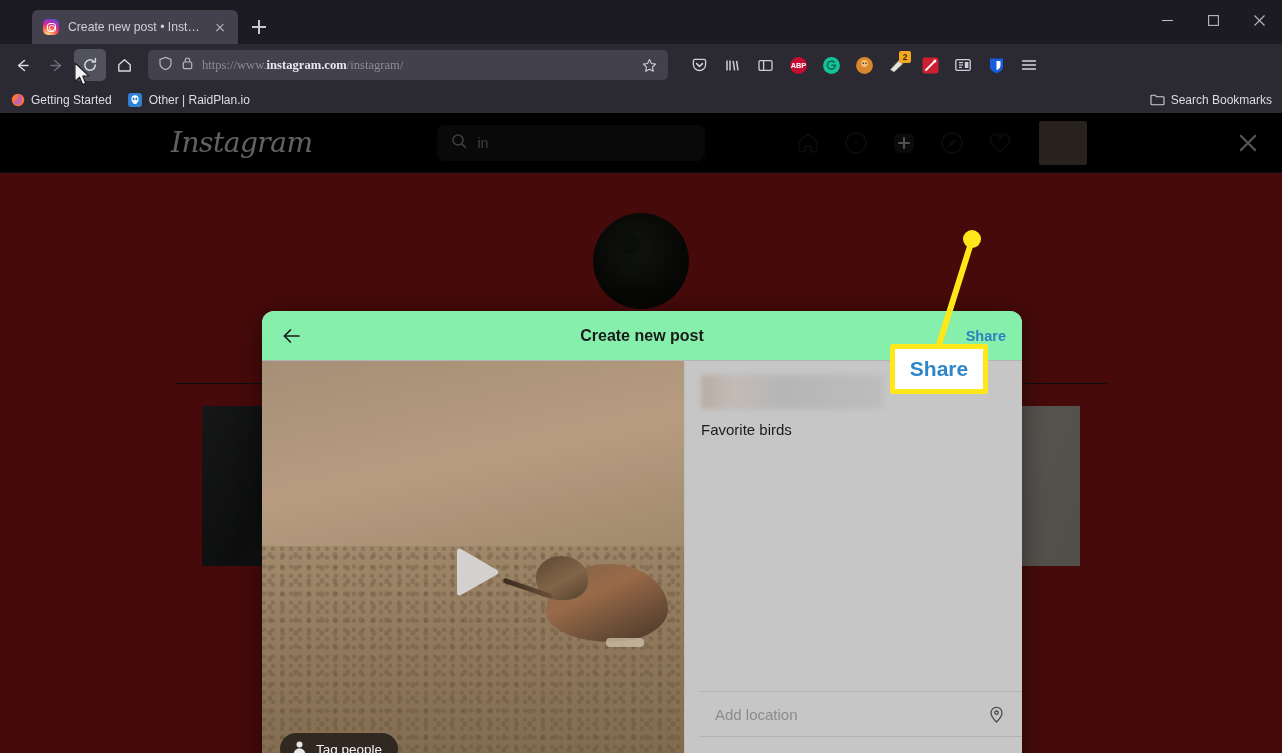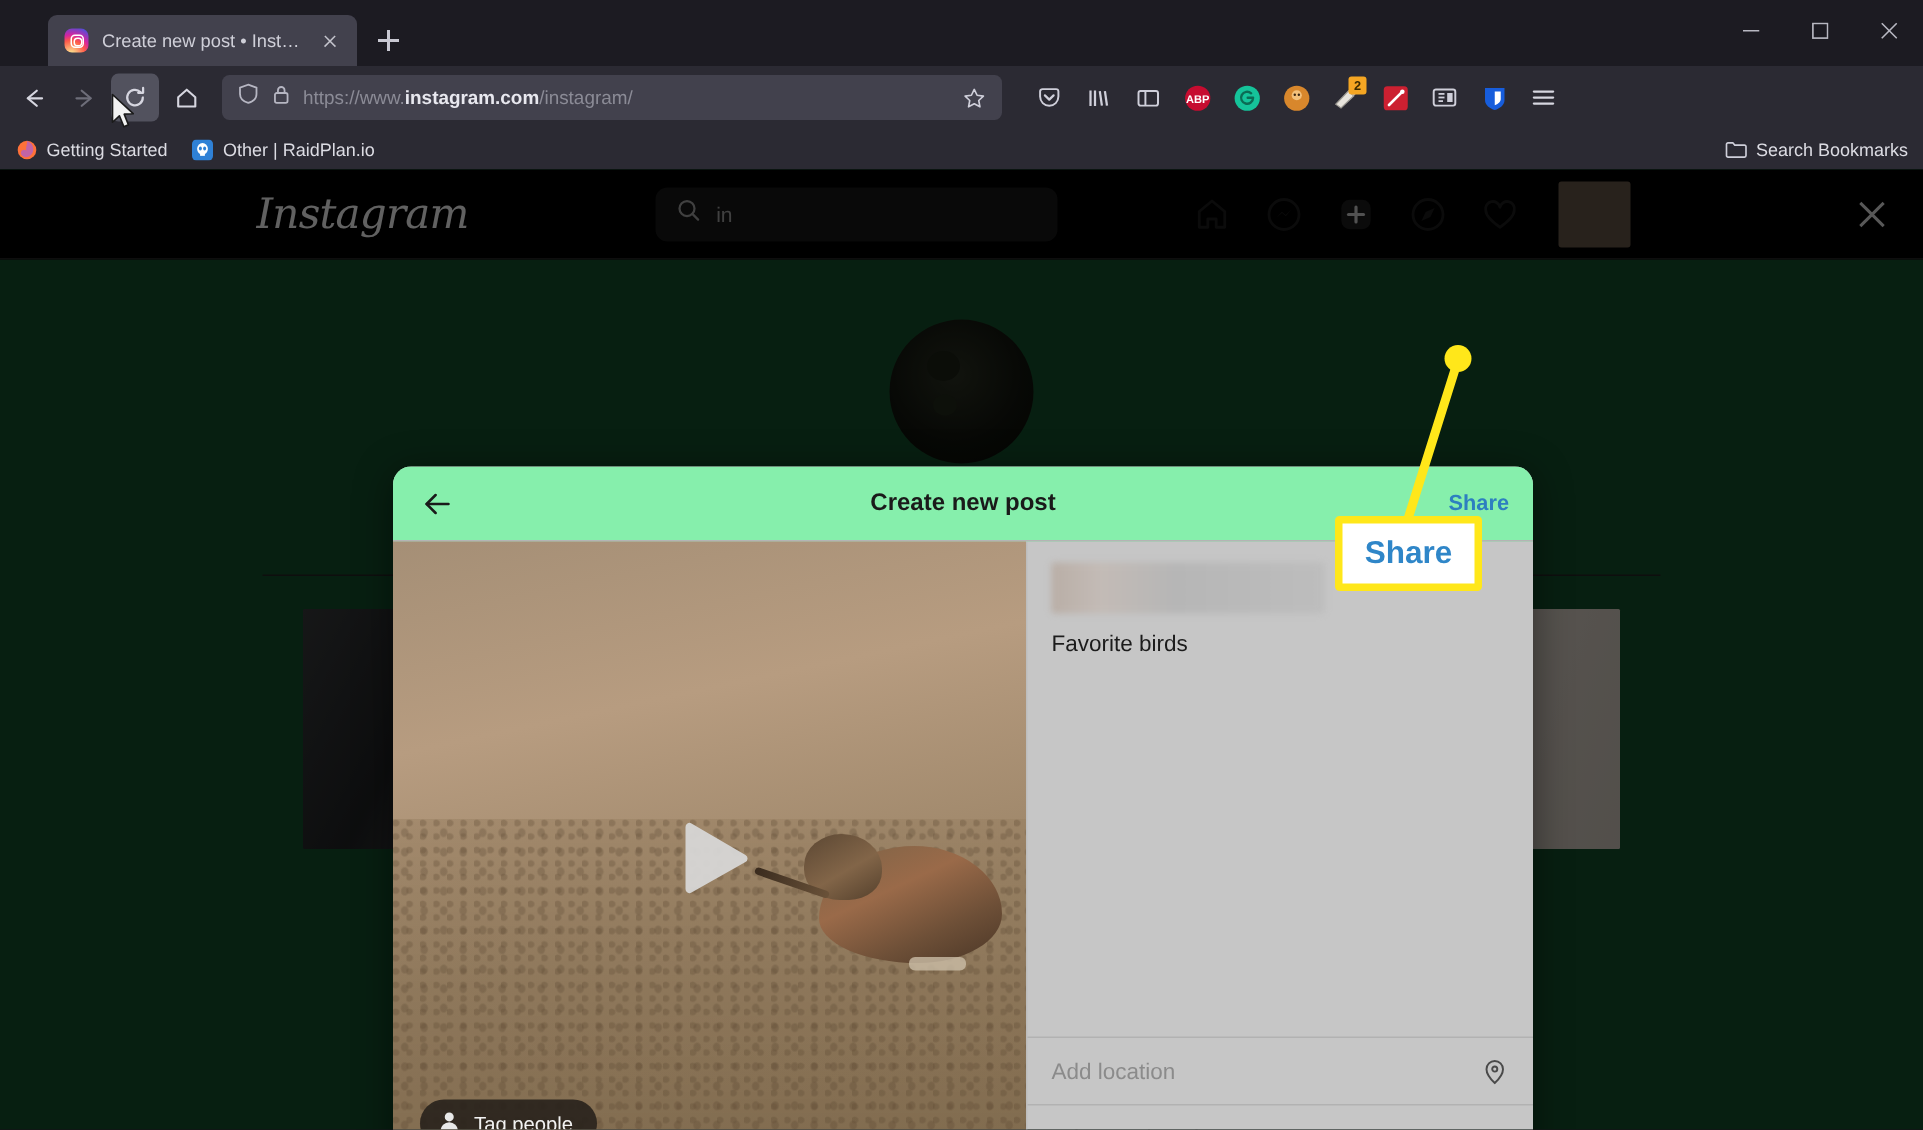--- a/index.html
+++ b/index.html
@@ -65,21 +65,21 @@
   }
   .navbtn {
     width: 32px; height: 32px; border-radius: 5px;
     display: flex; align-items: center; justify-content: center;
     cursor: pointer; flex: 0 0 32px;
   }
   .navbtn.active { background: #52525e; }
   .urlbar {
     flex: 1; height: 30px; background: #42414d; border-radius: 5px;
     display: flex; align-items: center; gap: 8px; padding: 0 8px 0 10px;
-    margin: 0 6px; max-width: 520px;
+    margin: 0 6px; max-width: 520px; font-family: Liberation Serif, serif;
   }
   .url-text { font-size: 12.6px; color: #8b8b96; white-space: nowrap; }
   .url-text b { color: #e8e8ef; font-weight: 600; }
   .url-star { margin-left: auto; width: 22px; height:22px; display:flex;align-items:center;justify-content:center;cursor:pointer;}
   .searchbar {
     width: 226px; height: 30px; background: #42414d; border-radius: 5px;
     display: flex; align-items: center; gap: 8px; padding: 0 10px;
   }
   .searchbar .sb-text { font-size: 12.6px; color: #8f8f9a; }
   .ext-icons { display:flex; align-items:center; gap: 3px; margin-left: 8px; }
@@ -101,21 +101,21 @@
   }
   .bm { display:flex; align-items:center; gap:6px; cursor:pointer; }
   .bm-ico { width: 15px; height: 15px; border-radius: 3px; flex:0 0 15px; display:flex;align-items:center;justify-content:center;}
   .bm-other { margin-left:auto; display:flex; align-items:center; gap:6px; cursor:pointer;}
 
   
   .page {
     position: absolute; left: 0; top: 113px; width: 1282px; height: 640px;
     background: #000; overflow: hidden;
   }
-  .ig-app { position:absolute; inset:0; background:#14532d; }
+  .ig-app { position:absolute; inset:0; background:#b91c1c; }
 
   .ig-header {
     height: 60px; background:#000; border-bottom: 1px solid #262626;
     display: flex; align-items: center; padding: 0 28px;
     position: relative;
   }
   .ig-logo {
     font-family: "DejaVu Serif", serif; font-style: italic;
     font-size: 28px; color: #fff; letter-spacing: -0.5px;
     margin-left: 143px;
@@ -257,21 +257,21 @@
   .cap-foot {
     display:flex; align-items:center; justify-content:space-between;
     padding: 8px 16px 12px 16px;
   }
   .emoji-btn { width: 24px; height: 24px; cursor:pointer; }
   .counter { font-size: 12px; color: #8d8d8d; }
 
   .panel-row {
     height: 45px; flex: 0 0 45px; border-top: 1px solid #b2b2b2;
     display:flex; align-items:center; justify-content:space-between;
-    padding: 12px 16px; cursor:pointer;
+    padding: 12px 16px; cursor:pointer;margin-left:14px;
   }
   .panel-row .label { font-size: 15px; color: #1c1c1c; }
   .panel-row .label.muted { color: #8b8b8b; }
   .panel-ico { width: 20px; height: 20px; display:flex;align-items:center;justify-content:center;}
 
   
   .annot { position:absolute; left:0; top:0; width:1282px; height:753px; pointer-events:none; z-index: 50; }
   .annot-box {
     position:absolute; left: 890px; top: 344px; width: 98px; height: 50px;
     background:#fff; border: 5px solid #ffe71a; border-radius: 3px;

